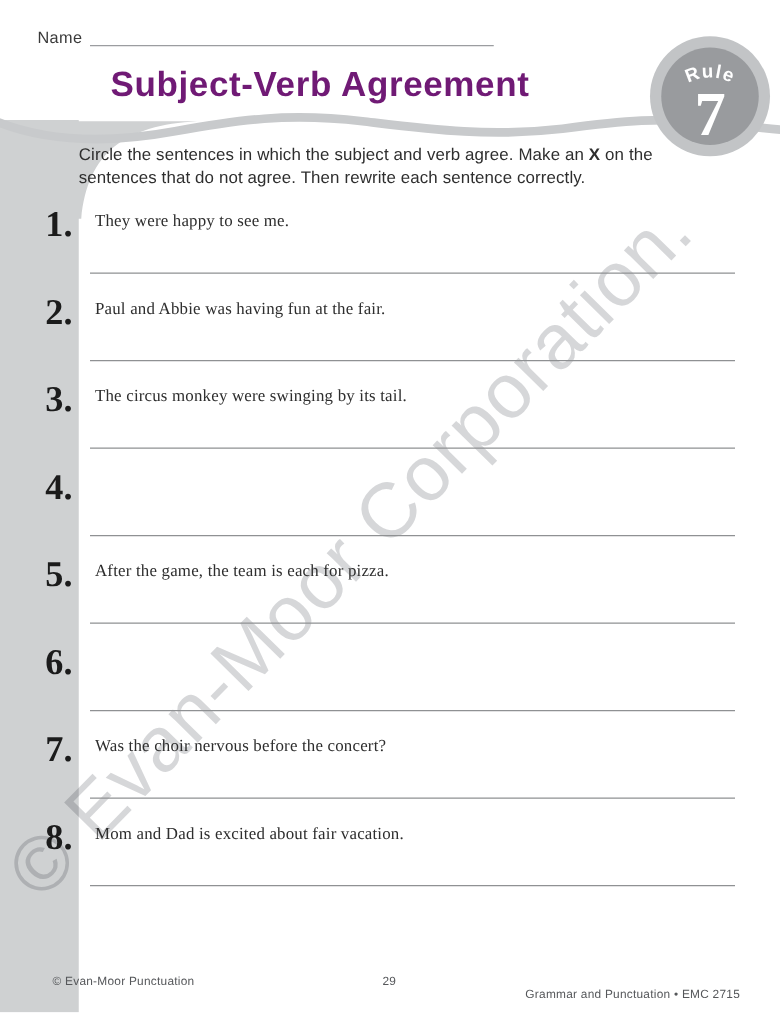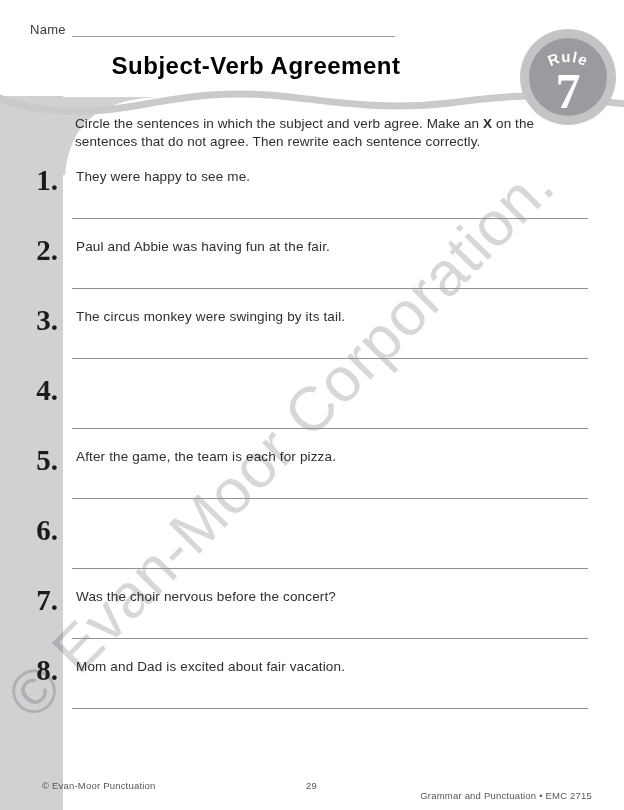--- a/index.html
+++ b/index.html
@@ -23,38 +23,38 @@
     mix-blend-mode:multiply;
     transform:rotate(-45.5deg);
     transform-origin:0 50%;
     pointer-events:none;
   }
   .name-row{position:absolute;left:30px;top:22px;z-index:2;font-size:13px;color:#3a3a3a;letter-spacing:0.3px;text-align:center;}
   .name-line{position:absolute;left:72px;top:36px;width:323px;border-bottom:1px solid #9b9da0;z-index:2;}
   .title{
     position:absolute;left:0;top:52px;width:512px;z-index:2;
     text-align:center;
-    font-size:24px;font-weight:bold;color:#000000;letter-spacing:0.5px;
+    font-size:28px;font-weight:bold;color:#701a75;letter-spacing:0.5px;
   }
   .badge{position:absolute;left:513px;top:24px;z-index:3;}
   .instructions{
-    position:absolute;left:75px;top:115px;width:520px;z-index:2;
+    position:absolute;left:63px;top:115px;width:520px;z-index:2;
     font-size:13.5px;line-height:17.5px;color:#2e2e2e;letter-spacing:0.1px;
   }
   .items{position:absolute;left:0;top:166px;width:624px;z-index:2;}
   .item{position:relative;height:70px;}
   .item-number{
     position:absolute;left:0;top:-2px;width:58px;
     text-align:right;
     font-family:"Liberation Serif", serif;
     font-weight:bold;font-size:29px;color:#1b1b1b;
   }
   .item-sentence{
     position:absolute;left:76px;top:3px;
-    font-size:13.5px;color:#2e2e2e;letter-spacing:0.15px;
+    font-size:13.5px;color:#2e2e2e;letter-spacing:0.15px;font-family:Liberation Serif, serif;
   }
   .item-line{
     position:absolute;left:72px;width:516px;top:52px;
     border-bottom:1.4px solid #8f9193;
   }
   .footer{position:absolute;left:0;top:780px;width:624px;z-index:2;font-size:9.5px;color:#55575a;letter-spacing:0.2px;}
   .footer .f-left{position:absolute;left:42px;top:0;}
   .footer .f-center{position:absolute;left:0;width:623px;text-align:center;top:0;}
   .footer .f-right{position:absolute;right:32px;top:10px;}
 </style>

